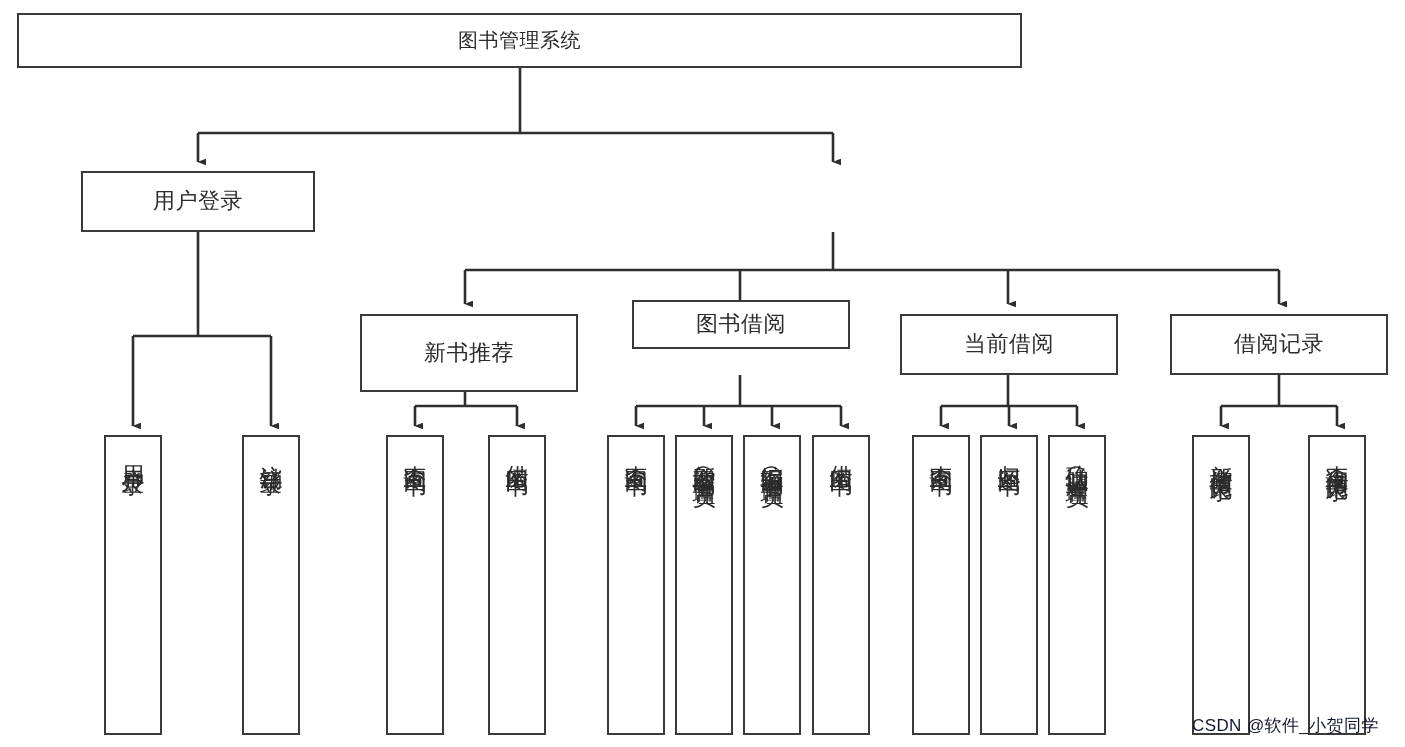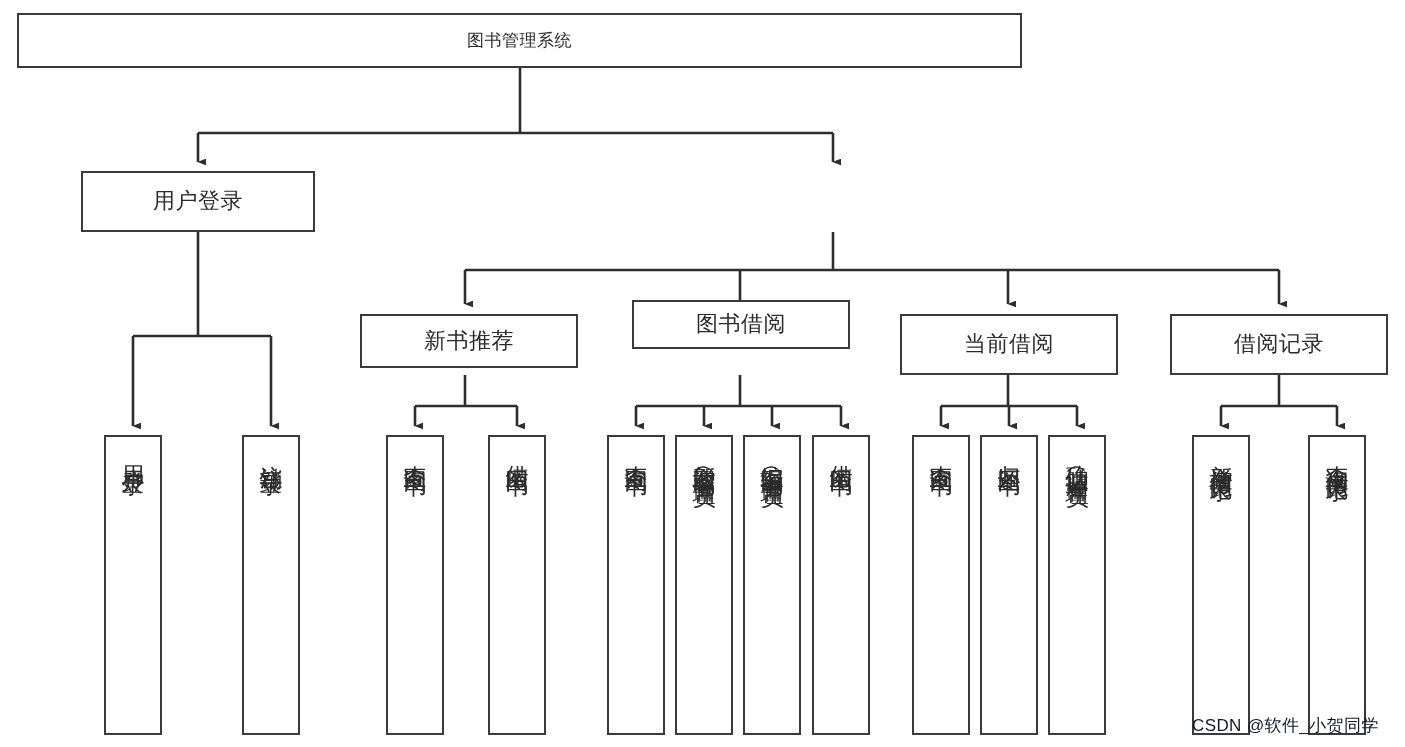--- a/index.html
+++ b/index.html
@@ -36,21 +36,21 @@
     display:block;
     line-height:1.12;
     letter-spacing:0.5px;
     white-space:nowrap;
   }
   
   .node.horiz .label{
     font-size:22px;
     writing-mode:horizontal-tb;
   }
-  .node.root .label{ font-size:17px; }
+  .node.root .label{ font-size:20px; }
   
   .node.vert{
     align-items:flex-start;
     justify-content:center;
     padding-top:10px;
   }
   .node.vert .label{
     writing-mode:vertical-rl;
     text-orientation:upright;
     font-size:23px;
@@ -125,21 +125,21 @@
 
   <div class="node horiz root" style="left:17px;top:13px;width:1005px;height:55px;">
     <span class="label">图书管理系统</span>
   </div>
 
   <div class="node horiz" style="left:81px;top:171px;width:234px;height:61px;">
     <span class="label">用户登录</span>
   </div>
 
 
-  <div class="node horiz" style="left:360px;top:314px;width:218px;height:54px;">
+  <div class="node horiz" style="left:360px;top:314px;width:218px;height:78px;">
     <span class="label">新书推荐</span>
   </div>
 
   <div class="node horiz" style="left:632px;top:300px;width:218px;height:49px;">
     <span class="label">图书借阅</span>
   </div>
 
   <div class="node horiz" style="left:900px;top:314px;width:218px;height:61px;">
     <span class="label">当前借阅</span>
   </div>

